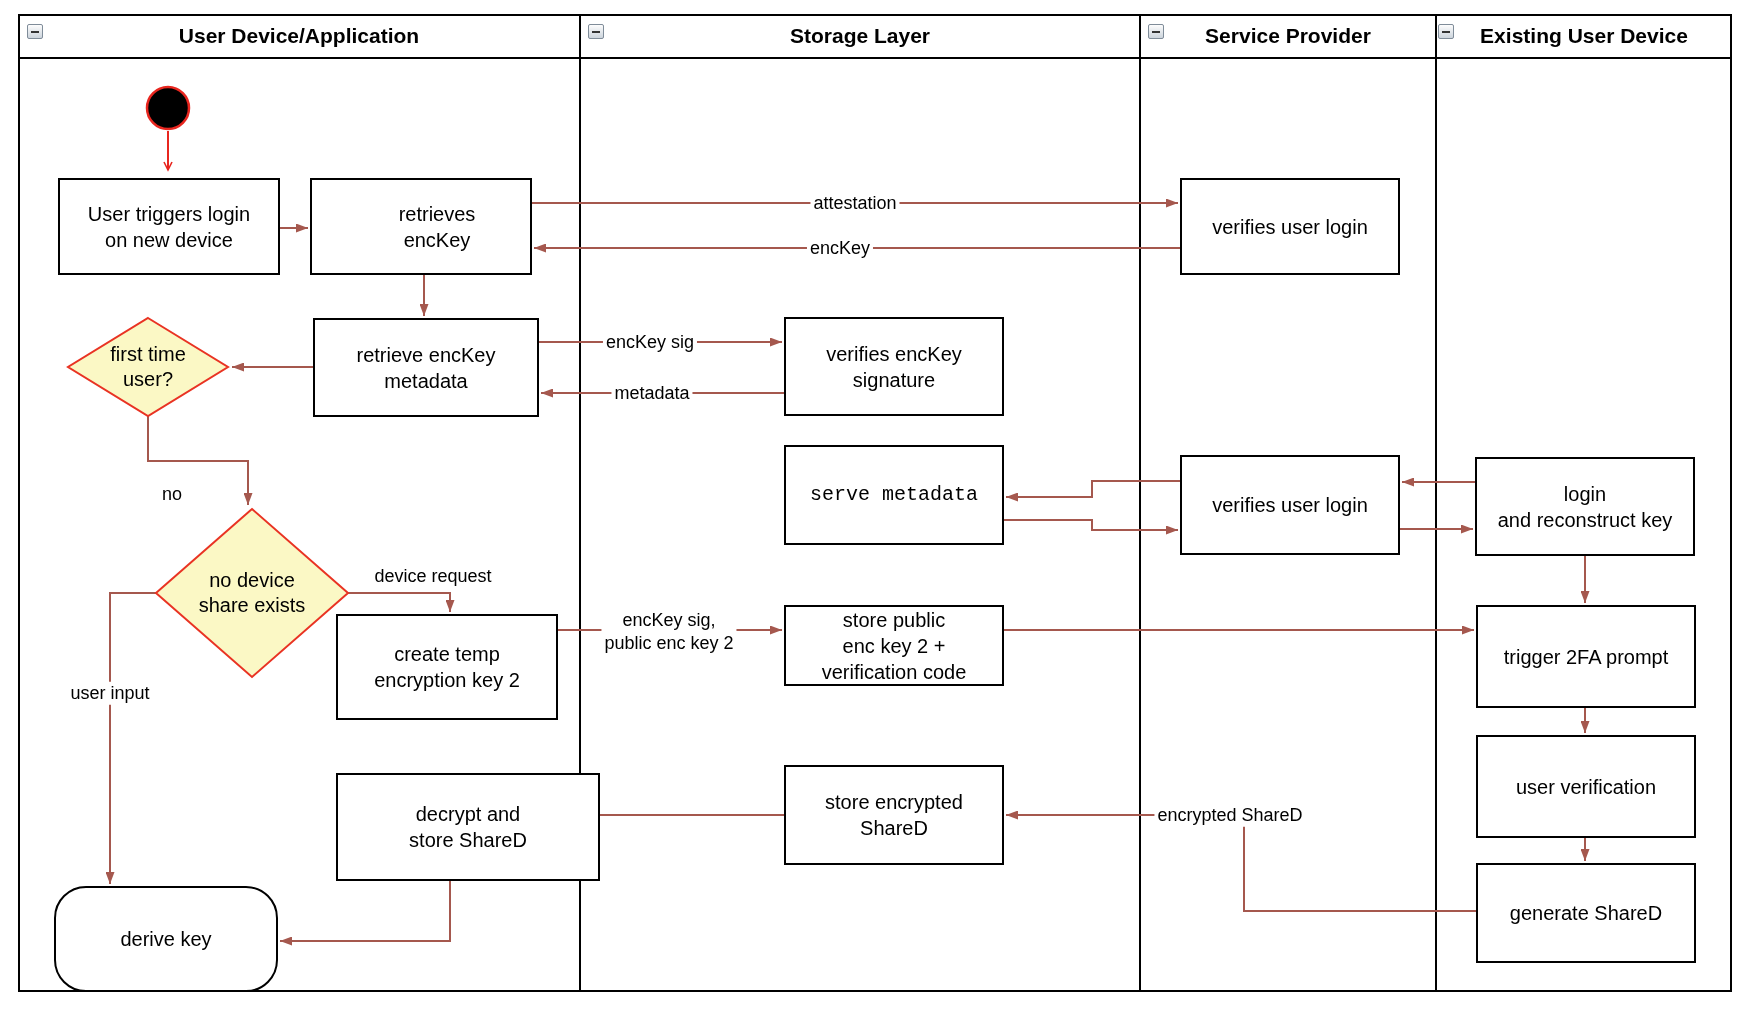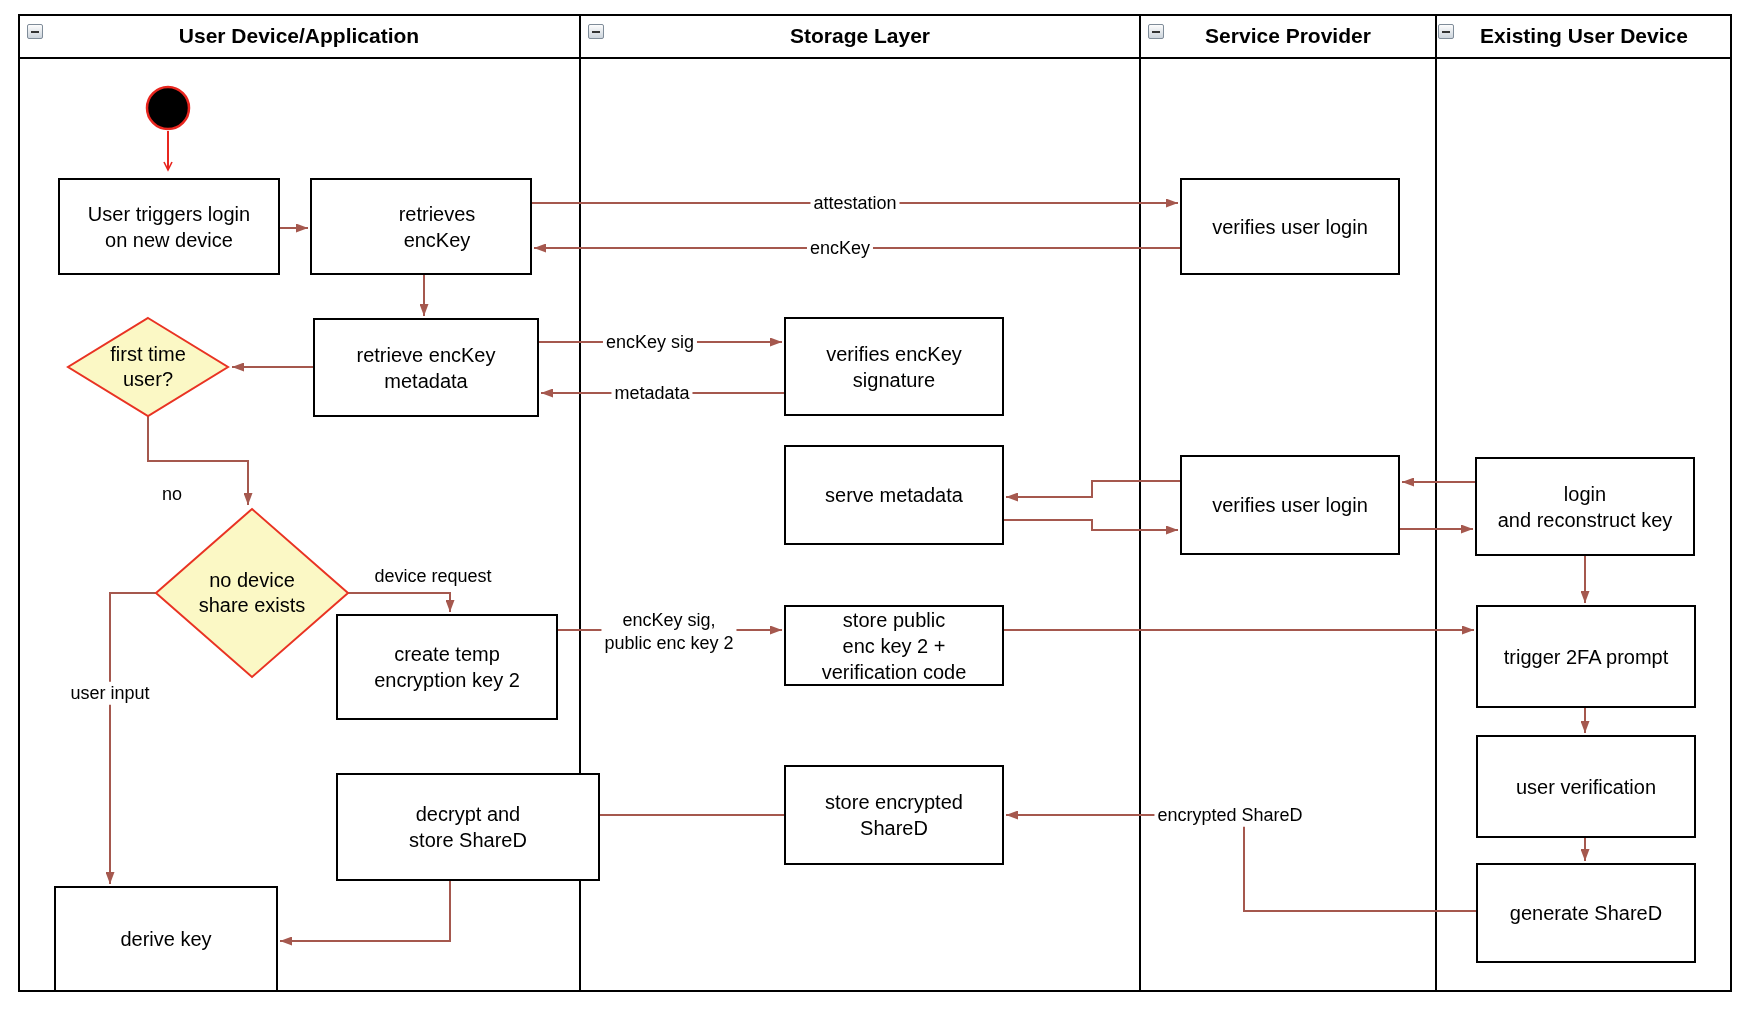--- a/index.html
+++ b/index.html
@@ -111,37 +111,37 @@
 
   <div class="node" style="left:58px;top:178px;width:222px;height:97px;">User triggers login
 on new device</div>
   <div class="node" style="left:310px;top:178px;width:222px;height:97px;padding-left:32px;">retrieves
 encKey</div>
   <div class="node" style="left:1180px;top:178px;width:220px;height:97px;">verifies user login</div>
   <div class="node" style="left:313px;top:318px;width:226px;height:99px;">retrieve encKey
 metadata</div>
   <div class="node" style="left:784px;top:317px;width:220px;height:99px;">verifies encKey
 signature</div>
-  <div class="node" style="left:784px;top:445px;width:220px;height:100px;">serve metadata</div>
+  <div class="node" style="left:784px;top:445px;width:220px;height:100px;font-family:Liberation Mono, monospace;">serve metadata</div>
   <div class="node" style="left:1180px;top:455px;width:220px;height:100px;">verifies user login</div>
   <div class="node" style="left:1475px;top:457px;width:220px;height:99px;">login
 and reconstruct key</div>
   <div class="node" style="left:336px;top:614px;width:222px;height:106px;">create temp
 encryption key 2</div>
   <div class="node" style="left:784px;top:605px;width:220px;height:81px;">store public
 enc key 2 +
 verification code</div>
   <div class="node" style="left:1476px;top:605px;width:220px;height:103px;">trigger 2FA prompt</div>
   <div class="node" style="left:1476px;top:735px;width:220px;height:103px;">user verification</div>
   <div class="node" style="left:784px;top:765px;width:220px;height:100px;">store encrypted
 ShareD</div>
   <div class="node" style="left:1476px;top:863px;width:220px;height:100px;">generate ShareD</div>
   <div class="node" style="left:336px;top:773px;width:264px;height:108px;">decrypt and
 store ShareD</div>
-  <div class="node" style="left:54px;top:886px;width:224px;height:106px;">derive key</div>
+  <div class="node" style="left:54px;top:886px;width:224px;height:106px;border-radius:32px;">derive key</div>
 
   <div class="elabel" style="left:845px;top:203px;margin-left:10px;">attestation</div>
   <div class="elabel" style="left:840px;top:248px;">encKey</div>
   <div class="elabel" style="left:650px;top:342px;">encKey sig</div>
   <div class="elabel" style="left:652px;top:393px;">metadata</div>
   <div class="elabel" style="left:172px;top:470px;margin-top:24px;">no</div>
   <div class="elabel" style="left:433px;top:576px;">device request</div>
   <div class="elabel" style="left:669px;top:631px;">encKey sig,
 public enc key 2</div>
   <div class="elabel" style="left:1230px;top:815px;">encrypted ShareD</div>

